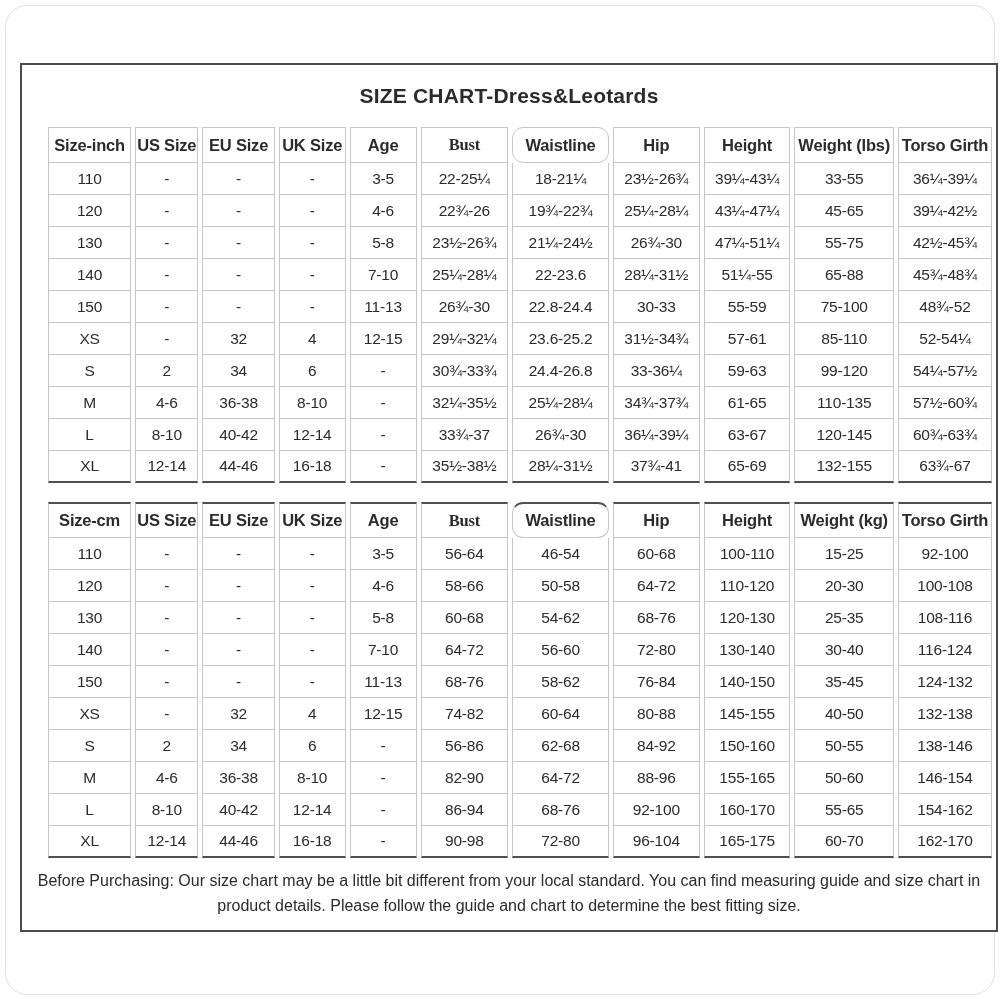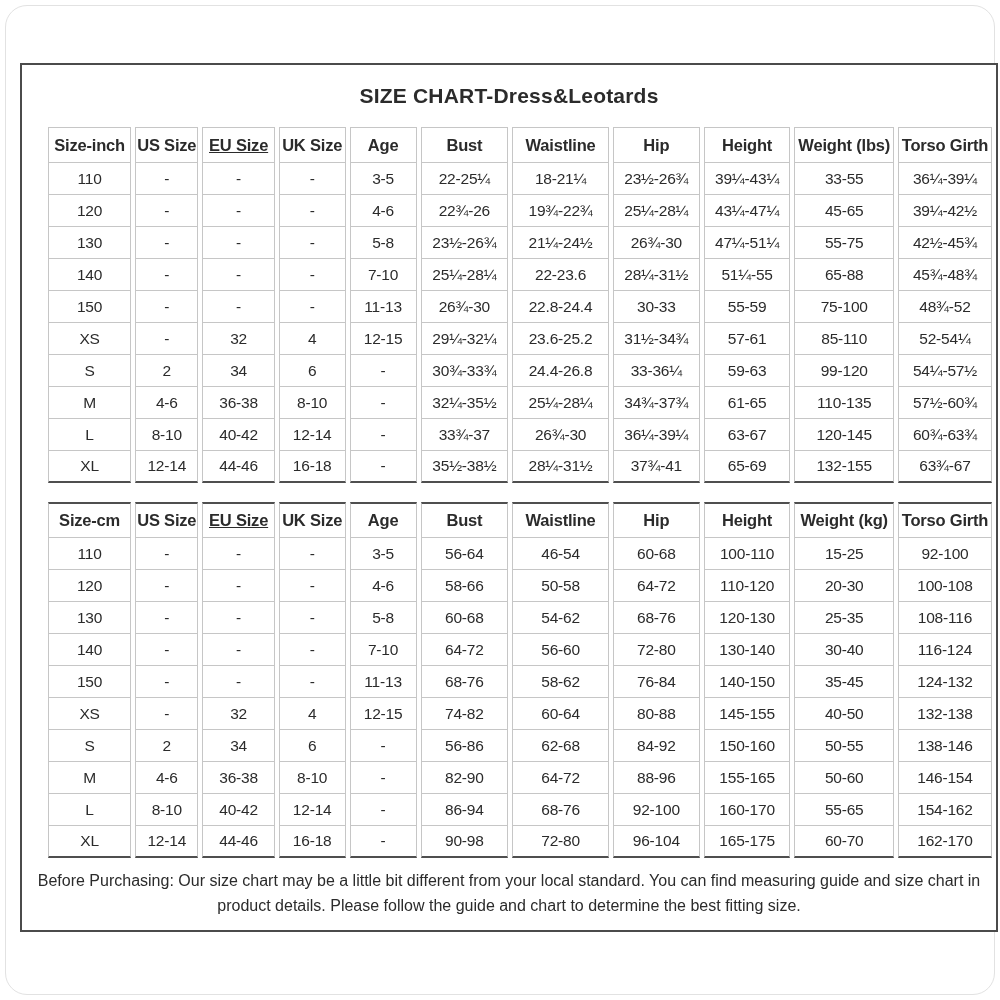--- a/index.html
+++ b/index.html
@@ -25,25 +25,25 @@
     border:1px solid var(--grid-line);border-top:none;
     text-align:center;vertical-align:middle;overflow:hidden;white-space:nowrap;
     padding:0 1px;letter-spacing:-0.2px;}
   .size-table th{height:36px;font-size:16.5px;font-weight:bold;border-top:1px solid var(--grid-line);}
   .size-table td{height:32px;font-size:15.5px;}
   .size-table.inch tr:last-child td{border-bottom:2px solid var(--table-edge);}
   .size-table.cm th{border-top:2px solid var(--table-edge);}
   .size-table.cm tr:last-child td{border-bottom:2px solid var(--table-edge);}
   .size-table th:nth-child(1){width:9.2%;}
   .size-table th:nth-child(2){width:7.0%;}
-  .size-table th:nth-child(3){width:8.0%;text-decoration:underline;}
+  .size-table th:nth-child(3){width:8.0%;}
   .size-table th:nth-child(4){width:7.4%;}
   .size-table th:nth-child(5){width:7.4%;}
-  .size-table th:nth-child(6){width:9.7%;}
-  .size-table th:nth-child(7){width:10.7%;}
+  .size-table th:nth-child(6){width:9.7%;font-family:Liberation Serif, serif;}
+  .size-table th:nth-child(7){width:10.7%;border-radius:11px;}
   .size-table th:nth-child(8){width:9.6%;}
   .size-table th:nth-child(9){width:9.6%;}
   .size-table th:nth-child(10){width:11.0%;}
   .size-table th:nth-child(11){width:10.4%;}
   .table-gap{height:19px;flex:none;}
   .note{flex:1;display:flex;align-items:center;justify-content:center;
     text-align:center;font-size:16px;line-height:1.55;padding:4px 12px;}
 </style>
 </head>
 <body>

